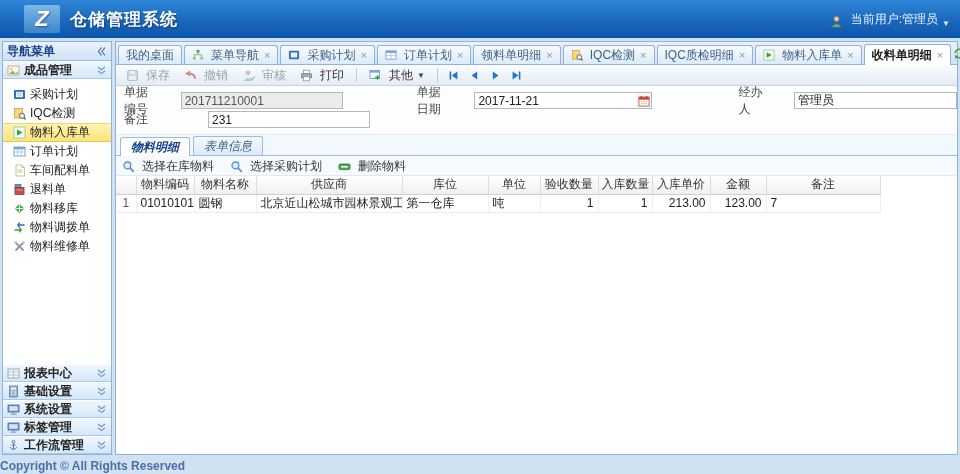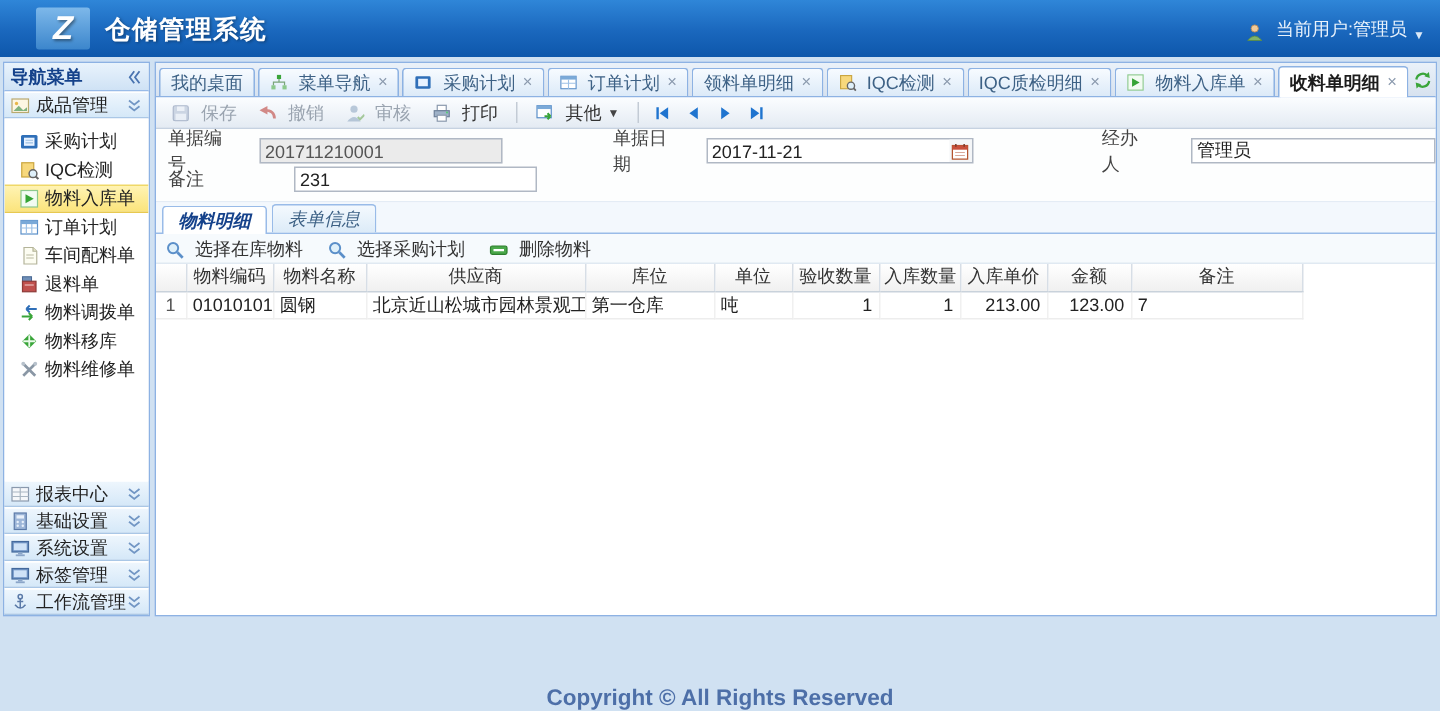--- a/index.html
+++ b/index.html
@@ -11,24 +11,24 @@
   .app-header { height:38px; background:linear-gradient(180deg,#2f86d8 0%,#1a67bd 55%,#0d57ab 100%); display:flex; align-items:center; padding:0 10px; flex:0 0 auto; }
   .logo { width:36px; height:28px; margin-left:14px; background:linear-gradient(180deg,#7db8ea,#3c86cc); border-radius:2px; display:flex; align-items:center; justify-content:center; color:#fff; font-weight:bold; font-style:italic; font-size:22px; text-shadow:1px 1px 2px rgba(0,0,0,.4); }
   .app-title { color:#fff; font-size:17px; font-weight:bold; margin-left:10px; text-shadow:1px 1px 2px rgba(0,0,0,.35); letter-spacing:1px; }
   .user-menu { margin-left:auto; color:#eaf3fc; font-size:12px; display:flex; align-items:flex-end; gap:4px; cursor:pointer; }
   .user-menu .caret { font-size:8px; color:#dce9f7; }
 
   
   .mid { flex:1; display:flex; padding:3px 2px 2px 2px; gap:3px; min-height:0; }
 
   
-  .sidebar { width:98px; flex:0 0 auto; border:1px solid #8db2e3; background:#fff; display:flex; flex-direction:column; }
+  .sidebar { width:110px; flex:0 0 auto; border:1px solid #8db2e3; background:#fff; display:flex; flex-direction:column; }
   .side-title { height:19px; background:linear-gradient(180deg,#e9f3fc,#cfe2f5); border-bottom:1px solid #99bbe8; display:flex; align-items:center; padding:0 4px; font-weight:bold; color:#15428b; font-size:12px; flex:0 0 auto; }
   .side-title .sp { flex:1; }
-  .acc-header { height:18px; background:linear-gradient(180deg,#eef6fd,#d5e8f8); border-top:1px solid #fff; border-bottom:1px solid #aac7e6; display:flex; align-items:center; padding:0 4px; cursor:pointer; flex:0 0 auto; color:#222; }
+  .acc-header { height:18px; background:linear-gradient(180deg,#eef6fd,#d5e8f8); border-top:1px solid #fff; border-bottom:1px solid #aac7e6; display:flex; align-items:center; padding:0 4px; cursor:pointer; flex:0 0 auto; color:#222;font-weight:bold; }
   .acc-header .acc-label { flex:1; white-space:nowrap; overflow:hidden; }
   .acc-body { flex:1; background:#fff; padding-top:6px; overflow:hidden; }
   .nav-item { height:19px; display:flex; align-items:center; padding:0 2px 0 10px; cursor:pointer; white-space:nowrap; color:#222; }
   .nav-item.selected { background:linear-gradient(180deg,#fff3b3,#fbe47c); border-top:1px solid #efd868; border-bottom:1px solid #e8c94f; }
   .nav-label { font-size:12px; }
   .ic { display:inline-flex; width:13px; height:13px; margin-right:4px; flex:0 0 auto; }
   .ic svg { display:block; }
   .chev { display:inline-flex; width:11px; height:11px; }
 
   
@@ -70,21 +70,21 @@
 
   
   .grid { flex:1; overflow:hidden; background:#fff; }
   table { border-collapse:collapse; table-layout:fixed; width:742px; font-size:12px; }
   th { height:18px; background:linear-gradient(180deg,#ffffff,#f0f0f0); border-right:1px solid #d7dee6; border-bottom:1px solid #c9d2db; font-weight:normal; color:#333; text-align:center; padding:0 3px; overflow:hidden; white-space:nowrap; cursor:pointer; }
   td { height:18px; border-right:1px solid #f0f0f0; border-bottom:1px solid #ededed; padding:0 4px; overflow:hidden; white-space:nowrap; color:#222; }
   td.num, th.num-h { text-align:right; }
   td.ctr { text-align:center; color:#555; }
 
   
-  .app-footer { height:17px; background:#d0e1f2; display:flex; align-items:center; justify-content:center; color:#4d6fa8; font-weight:bold; font-size:15px; flex:0 0 auto;margin-top:44px; }
+  .app-footer { height:17px; background:#d0e1f2; display:flex; align-items:center; justify-content:flex-start; color:#4d6fa8; font-weight:bold; font-size:12px; flex:0 0 auto; }
 </style>
 </head>
 <body>
 
 <div class="wrap">
 
   <div class="app-header">
     <div class="logo">
         <span>Z</span>
       </div>
@@ -191,34 +191,34 @@
                 <rect x="2" y="1.5" width="6" height="4" fill="#6f8fb8" stroke="#4a6a94" stroke-width="0.7"></rect>
                 <rect x="2" y="4.5" width="9" height="7" fill="#c0504d" stroke="#8d3a38" stroke-width="0.8"></rect>
                 <line x1="3.5" y1="7" x2="9.5" y2="7" stroke="#e3a8a6" stroke-width="0.9"></line>
               </svg>
             </span>
           <span class="nav-label">退料单</span>
         </div>
         <div class="nav-item">
           <span class="ic">
               <svg width="13" height="13" viewBox="0 0 13 13">
+                <rect x="3.2" y="3.2" width="6.6" height="6.6" transform="rotate(45 6.5 6.5)" fill="#3aa53a"></rect>
+                <path d="M6.5 2.5 V10.5 M2.5 6.5 H10.5" stroke="#eafaea" stroke-width="1.2"></path>
+              </svg>
+            </span>
+          <span class="nav-label">物料移库</span>
+        </div>
+        <div class="nav-item">
+          <span class="ic">
+              <svg width="13" height="13" viewBox="0 0 13 13">
                 <path d="M11.5 4 H4.5 M4.5 4 l2.3-2.3 M4.5 4 l2.3 2.3" stroke="#2f6fb8" fill="none" stroke-width="1.3"></path>
                 <path d="M1.5 9 H8.5 M8.5 9 l-2.3-2.3 M8.5 9 l-2.3 2.3" stroke="#3aa53a" fill="none" stroke-width="1.3"></path>
               </svg>
             </span>
           <span class="nav-label">物料调拨单</span>
-        </div>
-        <div class="nav-item">
-          <span class="ic">
-              <svg width="13" height="13" viewBox="0 0 13 13">
-                <rect x="3.2" y="3.2" width="6.6" height="6.6" transform="rotate(45 6.5 6.5)" fill="#3aa53a"></rect>
-                <path d="M6.5 2.5 V10.5 M2.5 6.5 H10.5" stroke="#eafaea" stroke-width="1.2"></path>
-              </svg>
-            </span>
-          <span class="nav-label">物料移库</span>
         </div>
         <div class="nav-item">
           <span class="ic">
               <svg width="13" height="13" viewBox="0 0 13 13">
                 <path d="M2.5 2.5 L10.5 10.5 M10.5 2.5 L2.5 10.5" stroke="#8a97a5" stroke-width="1.8"></path>
                 <circle cx="2.5" cy="2.5" r="1.3" fill="#b8c2cc"></circle>
                 <circle cx="10.5" cy="2.5" r="1.3" fill="#b8c2cc"></circle>
               </svg>
             </span>
           <span class="nav-label">物料维修单</span>

